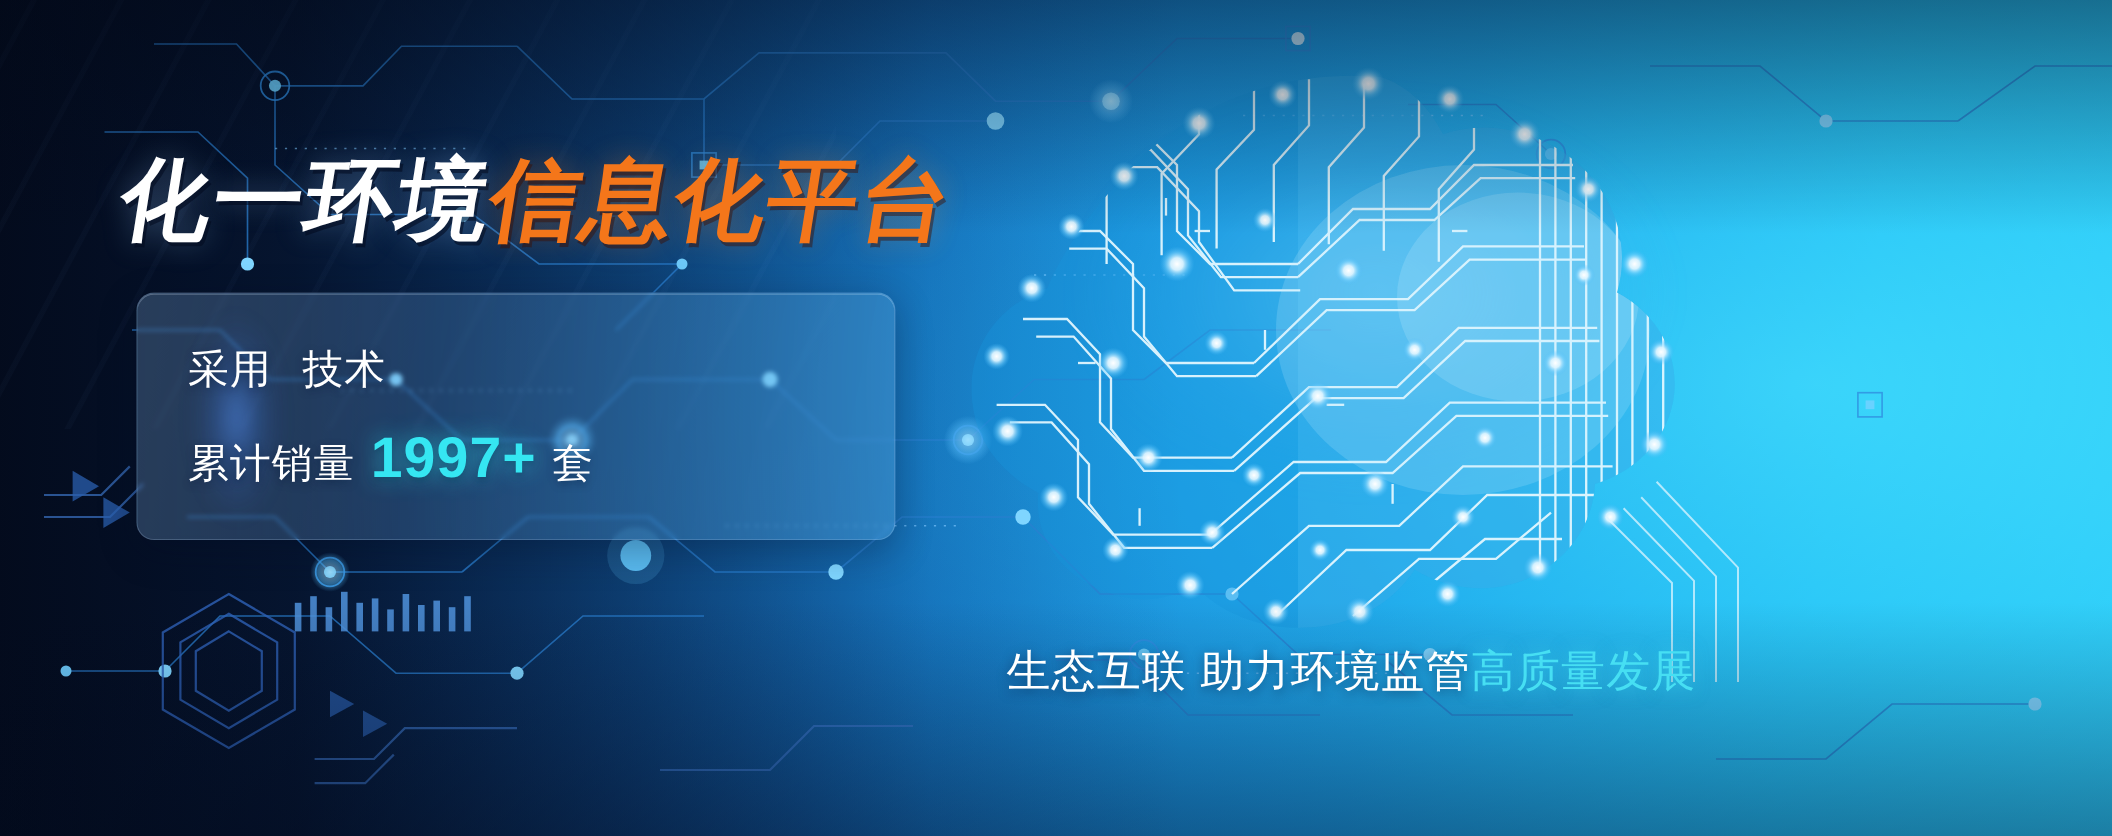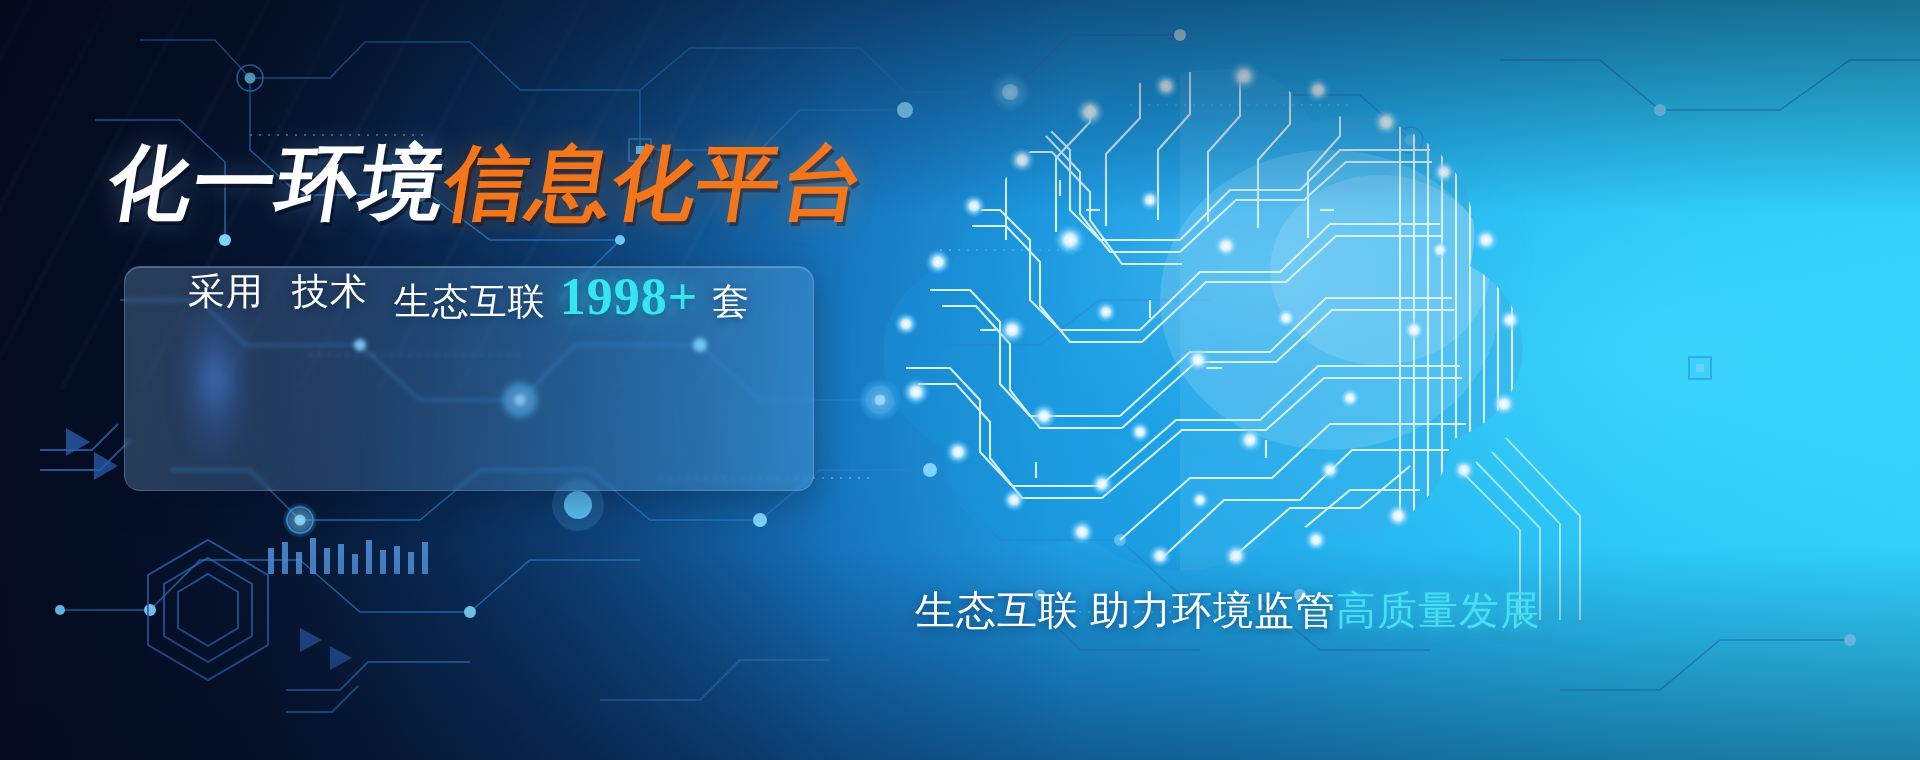--- a/index.html
+++ b/index.html
@@ -35,36 +35,36 @@
     transform:skewX(-9deg);}
   .title .w{color:#ffffff;text-shadow:3px 4px 0 rgba(2,10,30,.55), 0 0 26px rgba(150,200,255,.35);}
   .title .o{color:#f4761a;text-shadow:3px 4px 0 rgba(60,14,0,.45), 0 0 26px rgba(255,140,40,.30);}
 
   
   .card{position:absolute;left:124px;top:266px;width:690px;height:225px;border-radius:16px;
     background:linear-gradient(102deg,rgba(126,168,214,.30) 0%,rgba(96,150,206,.27) 38%,rgba(86,160,216,.32) 72%,rgba(104,178,228,.30) 100%);
     border:1px solid rgba(186,216,248,.22);
     box-shadow:inset 0 1px 0 rgba(222,240,255,.28), 0 10px 34px rgba(2,14,38,.30);
     backdrop-filter:blur(2px);
-    display:flex;flex-direction:row;justify-content:center;gap:26px;padding:0 46px;overflow:hidden;font-family:Liberation Serif, serif;}
+    display:flex;flex-direction:column;justify-content:center;gap:26px;padding:0 46px;overflow:hidden;}
   .card .glowblob{position:absolute;left:48px;top:18px;width:84px;height:190px;border-radius:50%;
     background:radial-gradient(closest-side,rgba(86,150,255,.55),rgba(60,120,230,.18),rgba(0,0,0,0));
     filter:blur(8px);}
   .line{position:relative;white-space:nowrap;display:flex;align-items:baseline;}
   .t-sm{color:#ffffff;font-size:37px;font-weight:400;letter-spacing:1px;
     text-shadow:0 2px 8px rgba(3,18,48,.45);}
   .t-hl{color:#35e6f2;font-size:50px;font-weight:700;letter-spacing:2px;
     text-shadow:0 0 18px rgba(50,230,245,.55), 0 2px 6px rgba(0,30,60,.4);}
   .t-num{color:#35e6f2;font-size:52px;font-weight:700;letter-spacing:1px;
     text-shadow:0 0 20px rgba(50,230,245,.6), 0 2px 6px rgba(0,30,60,.4);}
   .sp{display:inline-block;width:14px;}
 
   
   .tagline{position:absolute;left:915px;top:583px;width:545px;text-align:right;white-space:nowrap;
-    font-size:40px;font-weight:400;letter-spacing:1px;font-family:Liberation Serif, serif;}
+    font-size:40px;font-weight:400;letter-spacing:1px;}
   .tagline .w{color:#ffffff;text-shadow:0 2px 10px rgba(3,24,60,.55);}
   .tagline .c{color:#46dff3;text-shadow:0 0 16px rgba(70,223,243,.5);}
 
   
   .brainglow{position:absolute;left:905px;top:40px;width:690px;height:470px;
     background:radial-gradient(closest-side at 50% 48%,rgba(150,225,255,.42),rgba(60,175,240,.20) 55%,rgba(0,0,0,0) 78%);
     filter:blur(14px);pointer-events:none;}
 </style>
 </head>
 <body>
@@ -362,23 +362,23 @@
     <div class="glowblob"></div>
 
     <div class="line">
       <span class="t-sm">采用</span>
       <span class="sp"></span>
       <span class="sp"></span>
       <span class="t-sm">技术</span>
     </div>
 
     <div class="line">
-      <span class="t-sm">生态互联</span>
+      <span class="t-sm">累计销量</span>
       <span class="sp"></span>
-      <span class="t-num">1998+</span>
+      <span class="t-num">1997+</span>
       <span class="sp"></span>
       <span class="t-sm">套</span>
     </div>
   </div>
 
   <div class="tagline">
     <span class="w">生态互联 助力环境监管</span><span class="c">高质量发展</span>
   </div>
 
 </div>

